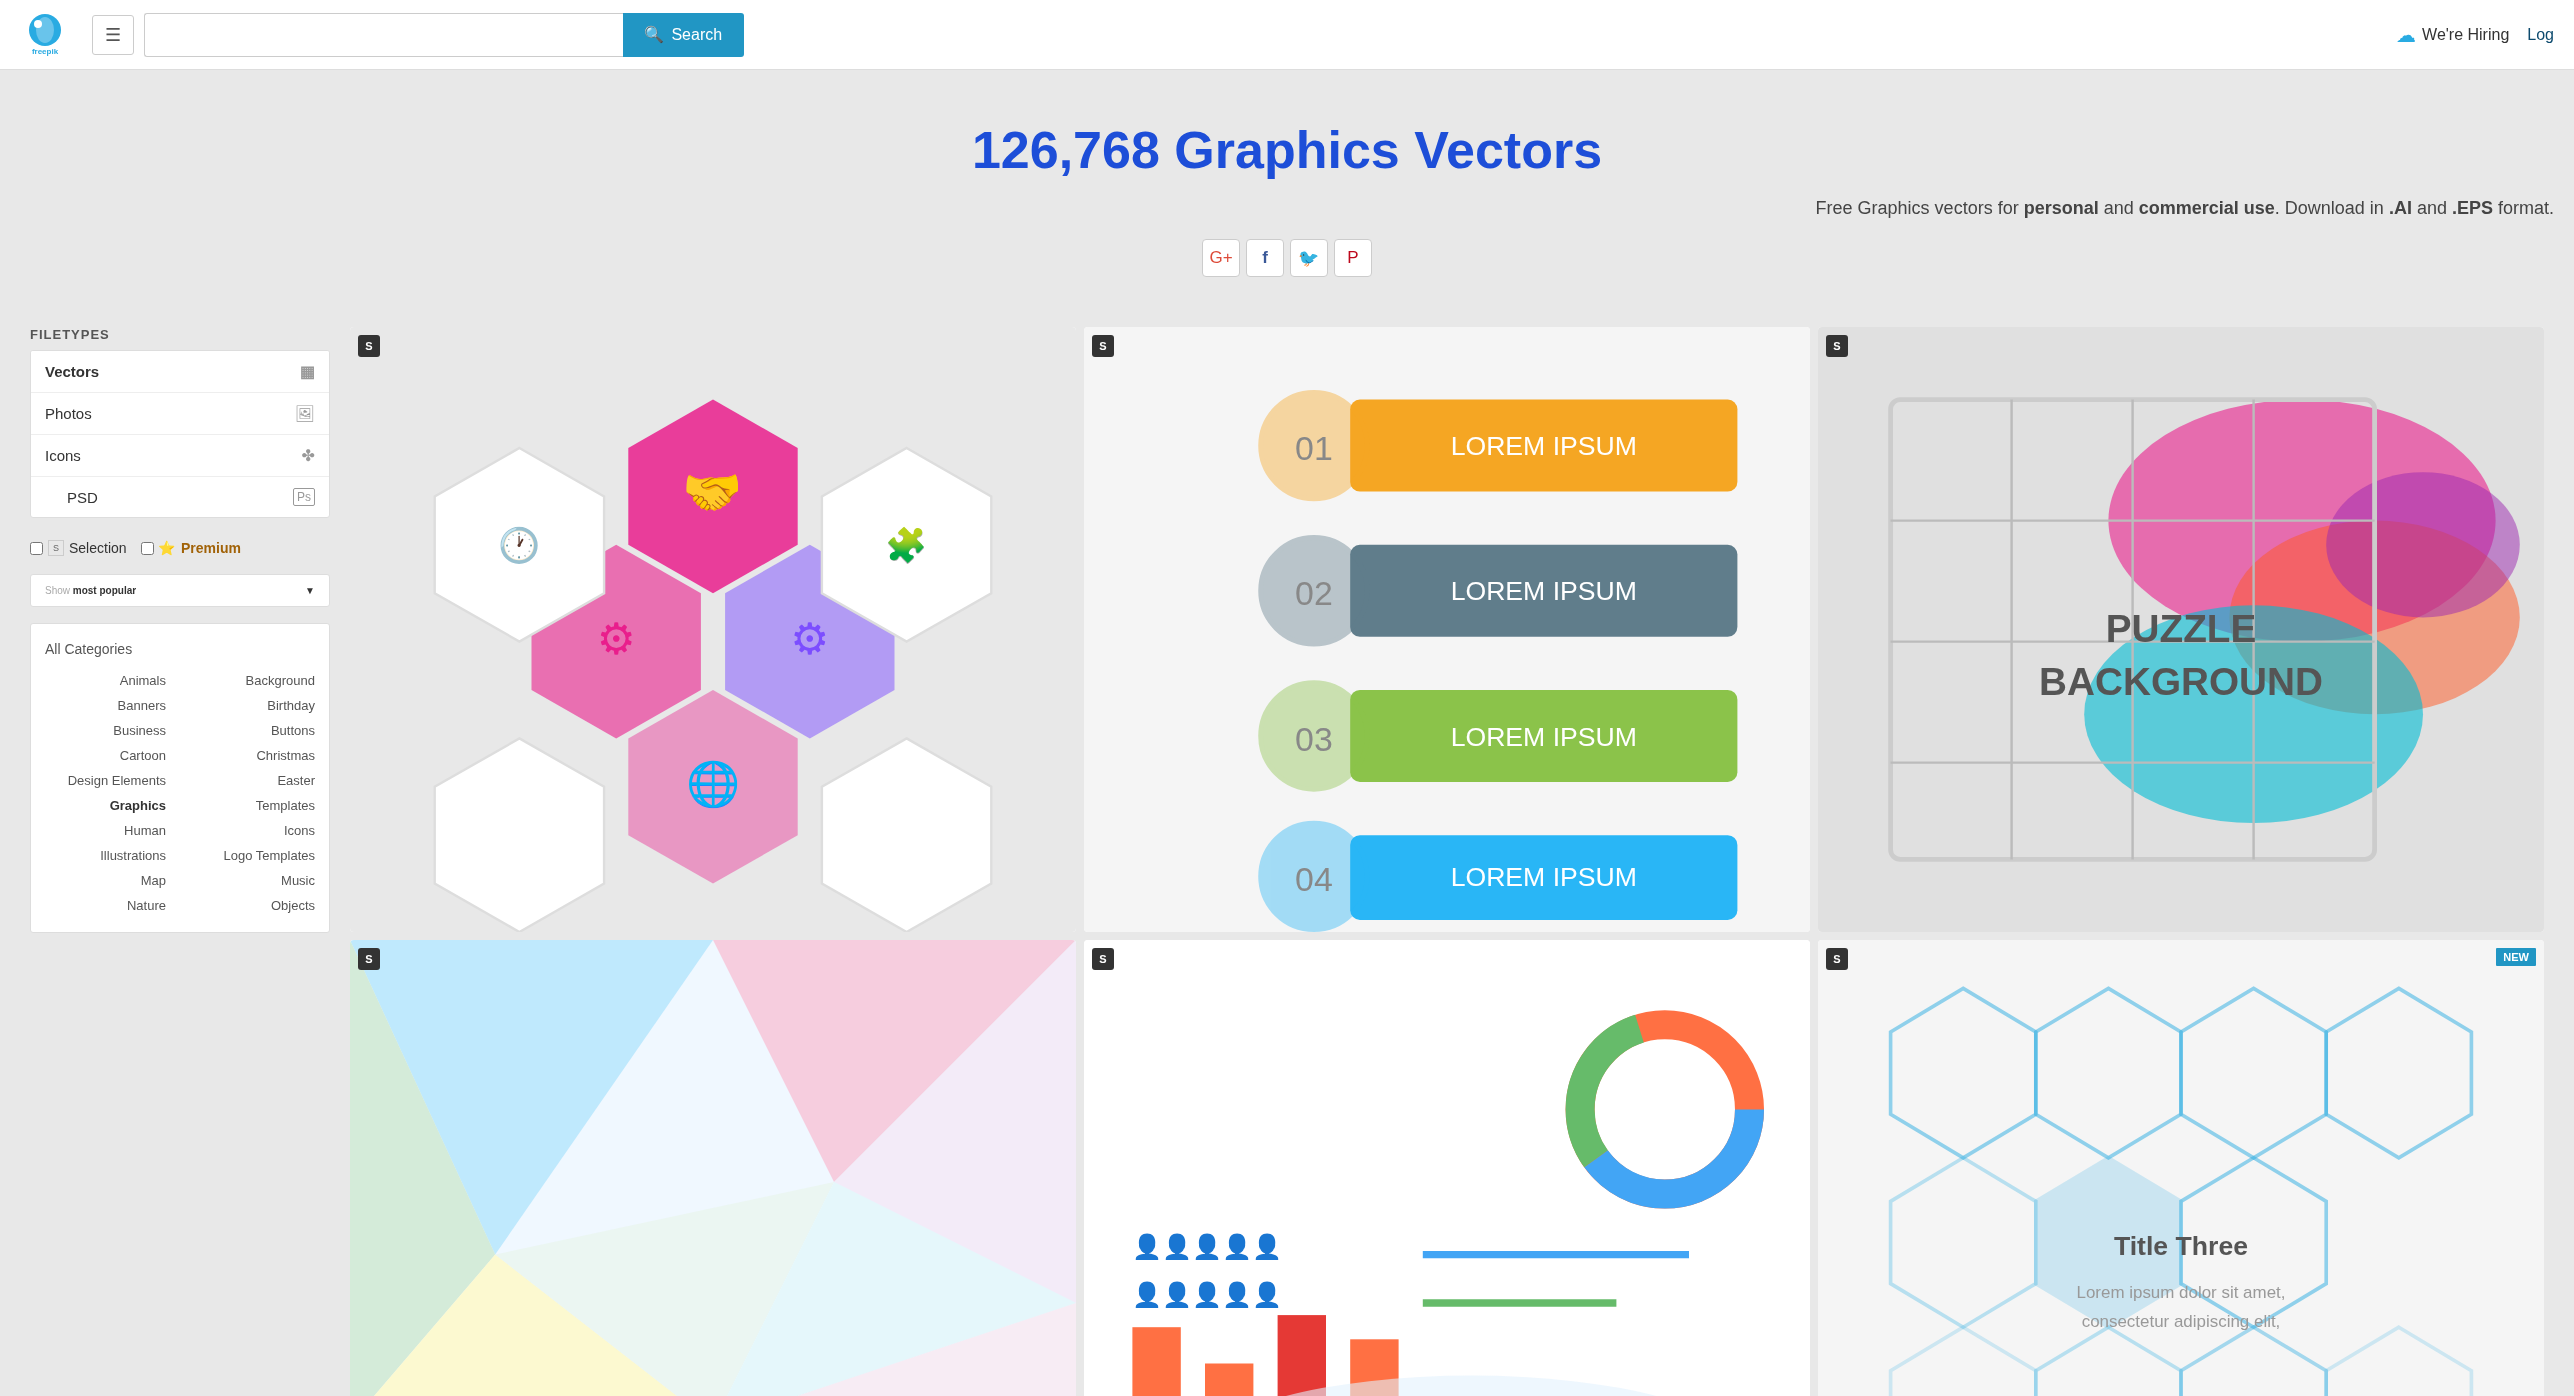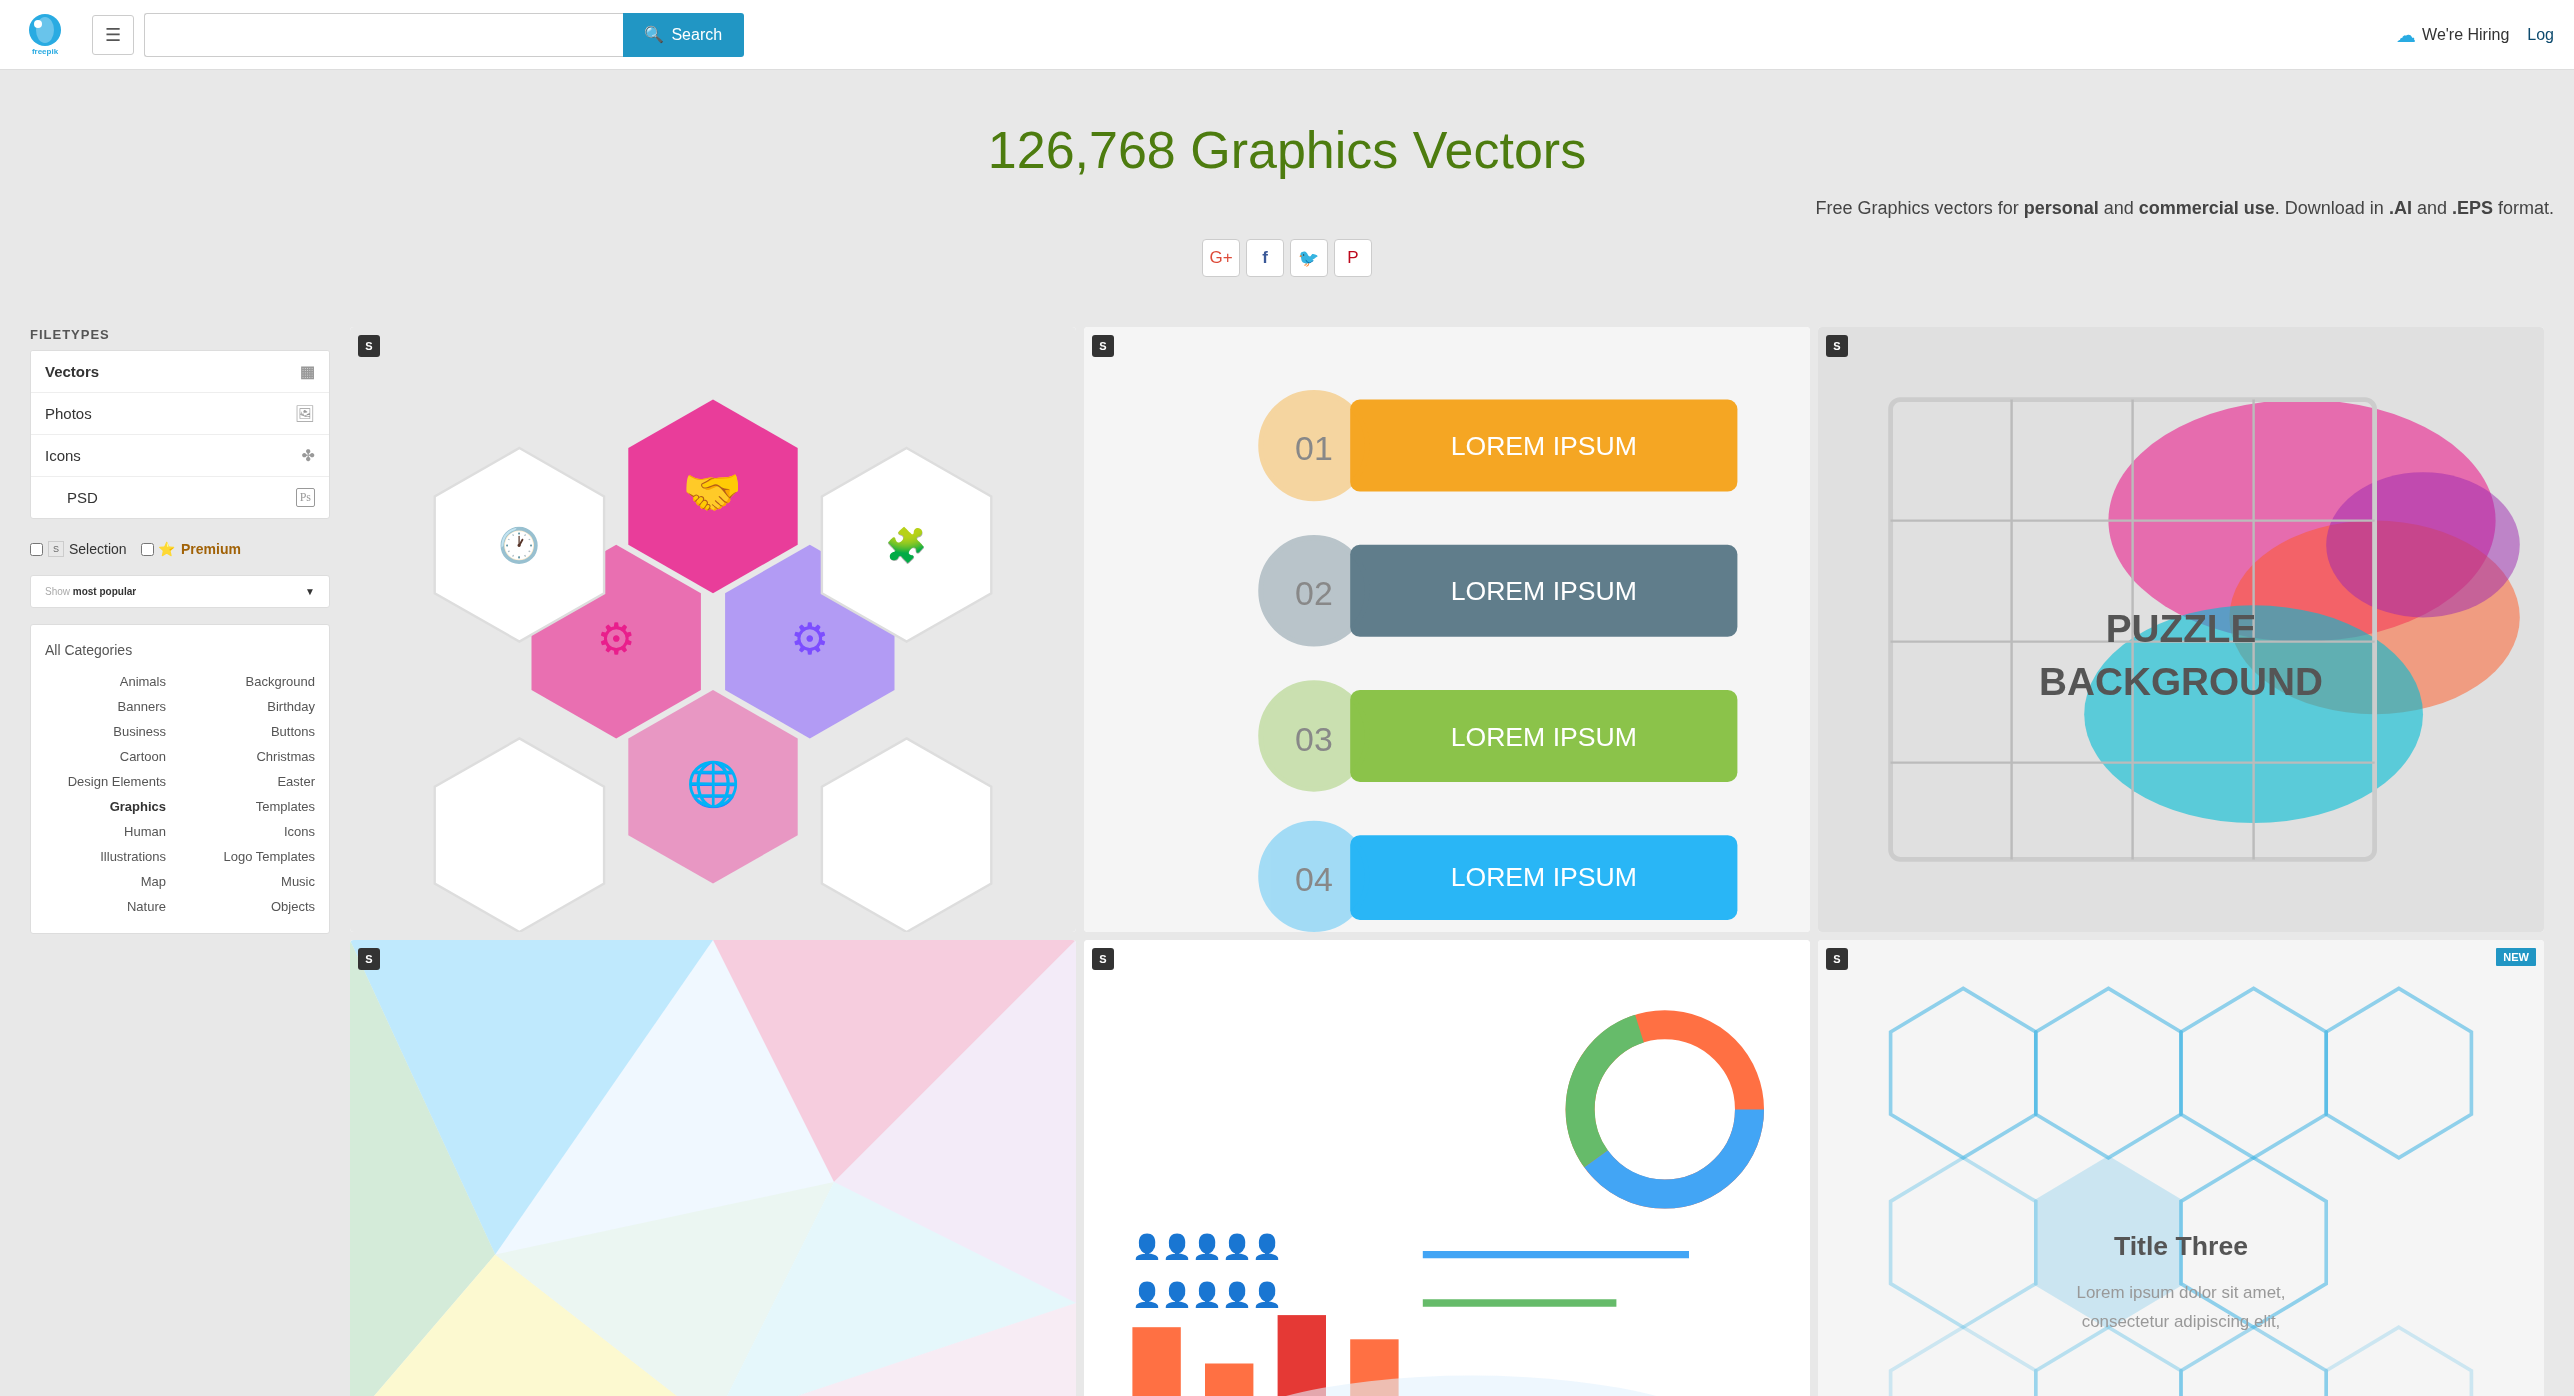--- a/index.html
+++ b/index.html
@@ -90,22 +90,22 @@
     }
 
     
     .hero {
       background: #e8e8e8;
       text-align: center;
       padding: 50px 20px 30px;
     }
     .hero h1 {
       font-size: 52px;
-      font-weight: 400;
-      color: #4d7c0f;
+      font-weight: 700;
+      color: #1d4ed8;
       margin-bottom: 18px;
     }
     .hero-subtitle {
       font-size: 18px;
       color: #444;
       margin-bottom: 16px;
       text-align: right;
     }
     .hero-subtitle strong { font-weight: 700; }
     .social-share {
@@ -360,21 +360,21 @@
       <div class="filetype-item">
         <span>Photos</span>
         <span class="icon-right">🖼</span>
       </div>
       <div class="filetype-item">
         <span>Icons</span>
         <span class="icon-right">✤</span>
       </div>
       <div class="filetype-item">
         <span>PSD</span>
-        <span class="icon-right" style="font-size:12px;border:1px solid #999;padding:1px 3px;border-radius:2px;font-family:Liberation Serif, serif;">Ps</span>
+        <span class="icon-right" style="font-size:12px;border:1px solid #999;padding:1px 3px;border-radius:2px;">Ps</span>
       </div>
     </div>
 
     <div class="filter-row">
       <label class="checkbox-label">
         <input type="checkbox" style="">
         <span style="border:1px solid #ccc;width:16px;height:16px;display:inline-flex;align-items:center;justify-content:center;font-size:9px;color:#666;">S</span>
         <span>Selection</span>
       </label>
       <label class="checkbox-label">

